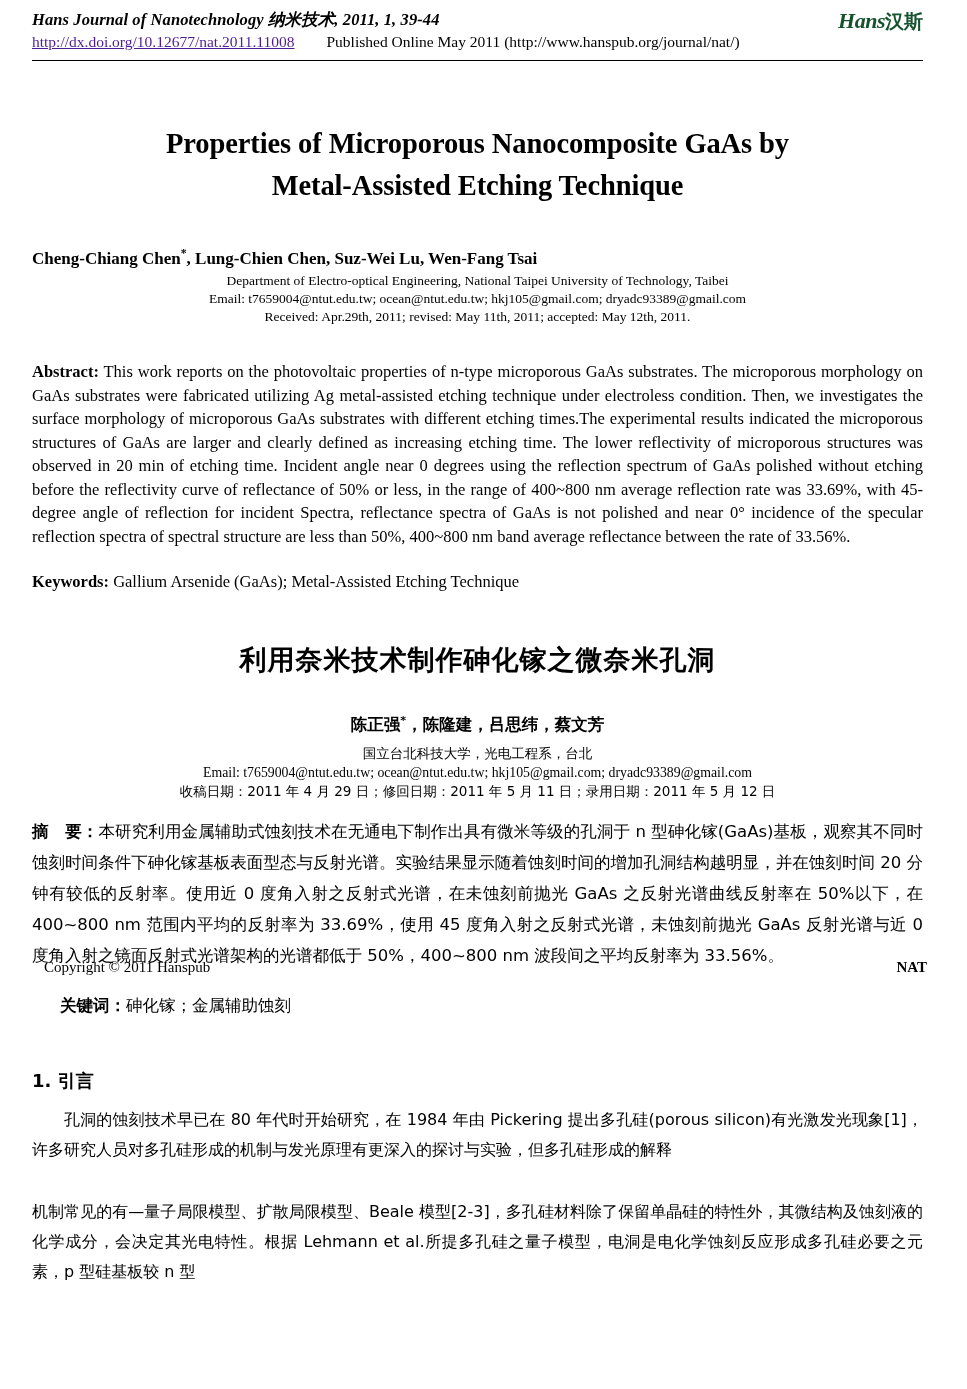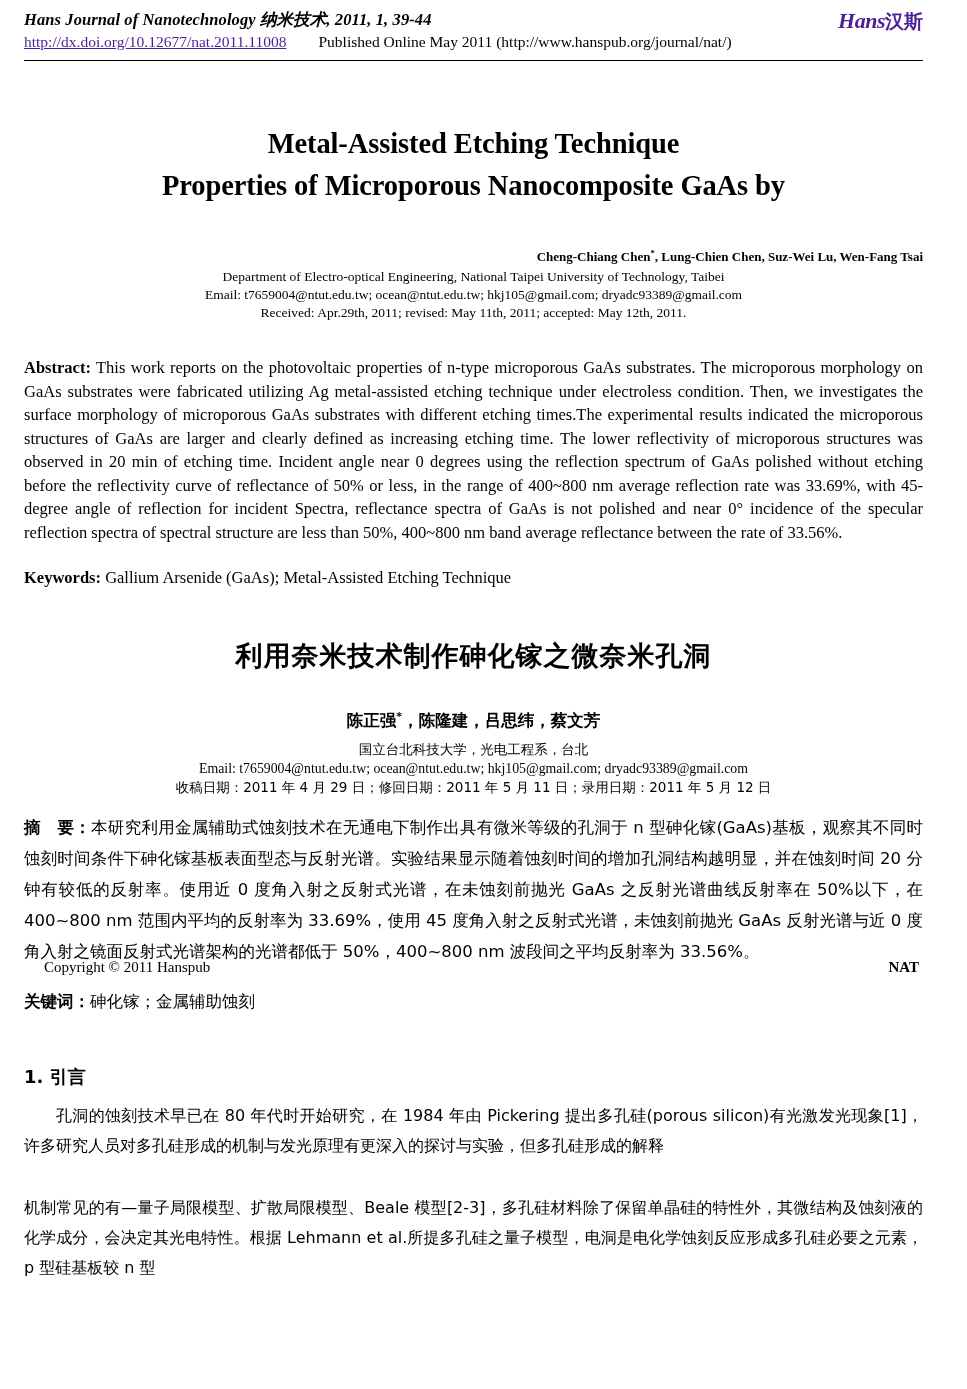--- a/index.html
+++ b/index.html
@@ -13,21 +13,21 @@
     font-family: "Liberation Serif", serif;
     color: #000000;
     position: relative;
     overflow: hidden;
   }
   .page {
     position: relative;
     width: 967px;
     height: 990px;
     box-sizing: border-box;
-    padding: 10px 44px 0 24px;
+    padding: 10px 44px 0 32px;
   }
   
   .runhead {
     position: relative;
     height: 48px;
   }
   .runhead-title {
     font-weight: bold;
     font-style: italic;
     font-size: 16.5px;
@@ -46,21 +46,21 @@
   .pub-online {
     margin-left: 32px;
   }
   .hans-logo {
     position: absolute;
     right: 0;
     top: -2px;
     font-weight: bold;
     font-size: 22px;
     font-style: italic;
-    color: #4c1d95;
+    color: #14532d;
     letter-spacing: -0.5px;
   }
   .hans-logo .cn {
     font-style: normal;
     font-family: "DejaVu Sans", sans-serif;
     font-size: 19px;
     letter-spacing: 0;
   }
   .rule {
     border: 0;
@@ -71,23 +71,23 @@
   .title {
     text-align: center;
     font-weight: bold;
     font-size: 28.5px;
     line-height: 42px;
     margin-top: 62px;
     letter-spacing: -0.1px;
   }
   
   .authors {
-    text-align: right;
-    font-weight: bold;
-    font-size: 13px;
+    text-align: left;
+    font-weight: bold;
+    font-size: 17px;
     margin-top: 42px;
   }
   .affil {
     text-align: center;
     font-size: 13.5px;
     line-height: 18px;
     margin-top: 3px;
   }
   sup {
     font-size: 0.68em;
@@ -143,20 +143,21 @@
     text-align: justify;
     font-family: "DejaVu Sans", sans-serif;
   }
   .cn-abstract .lbl, .cn-keywords .lbl {
     font-weight: bold;
   }
   .cn-keywords {
     margin-top: 24px;
     font-size: 16.5px;
     font-family: "DejaVu Sans", sans-serif;
+    margin-left: 28px;
   }
   
   .section-head {
     margin-top: 52px;
     font-family: "DejaVu Sans", sans-serif;
     font-weight: bold;
     font-size: 18px;
   }
   .columns {
     display: flex;
@@ -174,21 +175,21 @@
   .col p {
     margin: 0;
   }
   .indent {
     text-indent: 2em;
   }
   
   .footer {
     position: absolute;
     left: 44px;
-    right: 48px;
+    right: 40px;
     bottom: 14px;
     display: flex;
     justify-content: space-between;
     font-size: 15px;
   }
   .footer-right {
     font-weight: bold;
   }
 </style>
 </head>
@@ -198,22 +199,22 @@
 
   <div class="runhead">
     <div class="runhead-title">Hans Journal of Nanotechnology 纳米技术, 2011, 1, 39-44</div>
     <div class="runhead-line2"><a class="doi-link" href="#">http://dx.doi.org/10.12677/nat.2011.11008</a><span class="pub-online">Published Online May 2011 (http://www.hanspub.org/journal/nat/)</span></div>
     <div class="hans-logo"><span>Hans</span><span class="cn">汉斯</span></div>
   </div>
 
   <hr class="rule">
 
   <div class="title">
+    <div>Properties of Microporous Nanocomposite GaAs by</div>
     <div>Metal-Assisted Etching Technique</div>
-    <div>Properties of Microporous Nanocomposite GaAs by</div>
   </div>
 
   <div class="authors"><span>Cheng-Chiang Chen</span><sup>*</sup><span>, Lung-Chien Chen, Suz-Wei Lu, Wen-Fang Tsai</span></div>
 
   <div class="affil">
     <div>Department of Electro-optical Engineering, National Taipei University of Technology, Taibei</div>
     <div>Email: t7659004@ntut.edu.tw; ocean@ntut.edu.tw; hkj105@gmail.com; dryadc93389@gmail.com</div>
     <div>Received: Apr.29th, 2011; revised: May 11th, 2011; accepted: May 12th, 2011.</div>
   </div>
 

